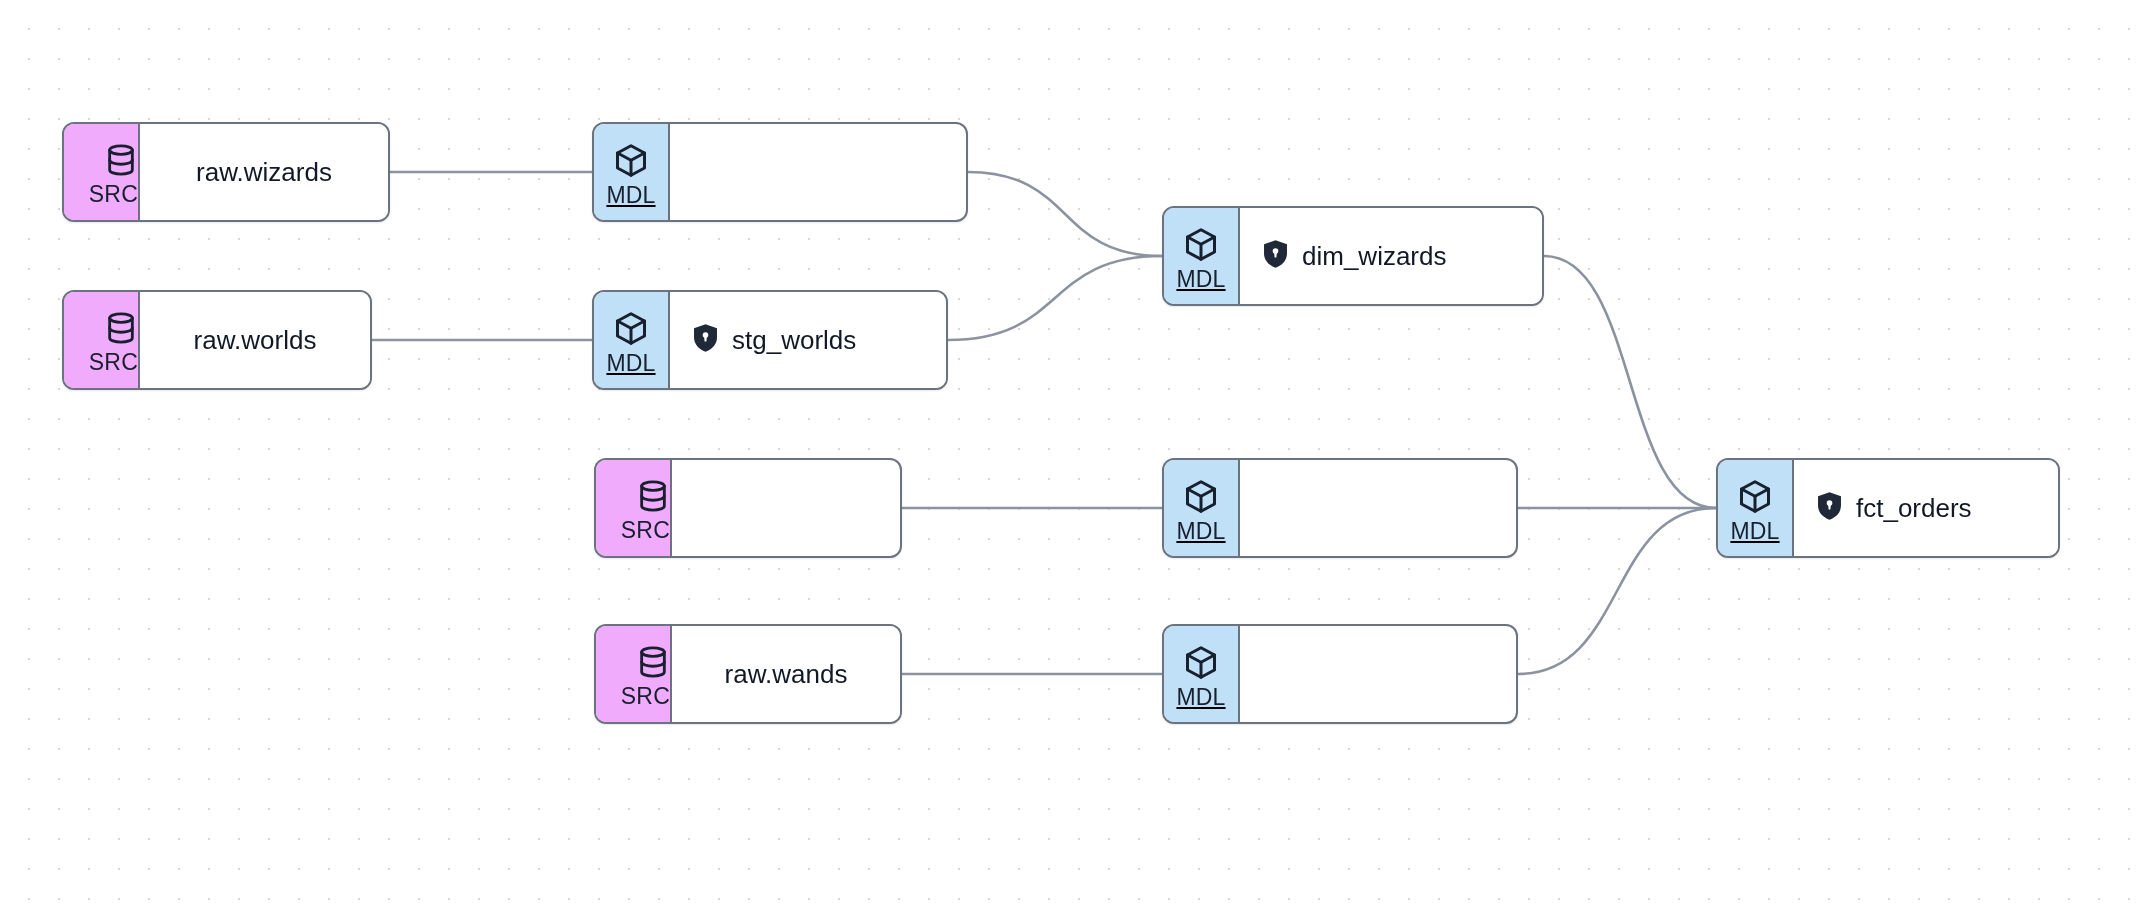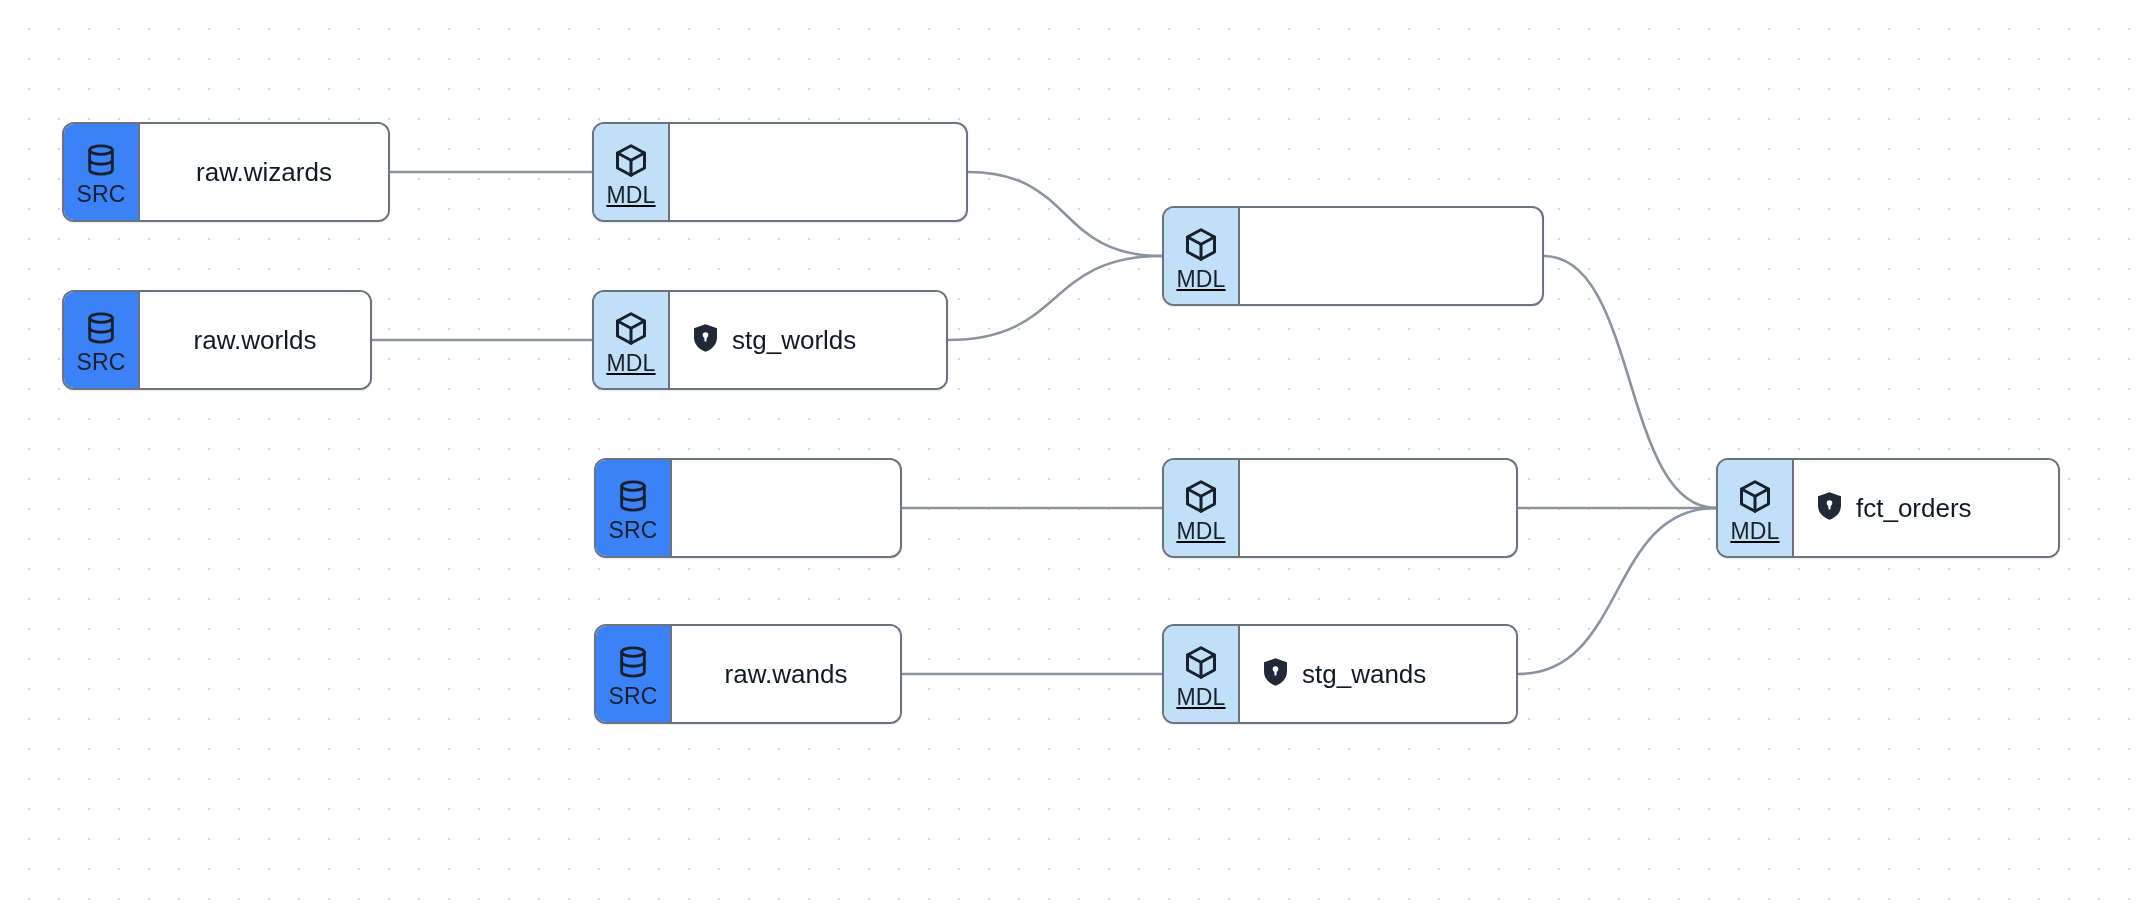--- a/index.html
+++ b/index.html
@@ -39,21 +39,21 @@
     flex: 0 0 auto;
     width: 76px;
     display: flex;
     flex-direction: column;
     align-items: center;
     justify-content: center;
     gap: 1px;
     border-right: 2px solid #6b7280;
     padding-top: 4px;
   }
-  .node-badge.src { background: #3b82f6; }
+  .node-badge.src { background: #f0abfc; align-items: flex-end; }
   .node-badge.mdl { background: #bfe0f7; text-decoration: underline; }
   .badge-icon { display: block; }
   .badge-text {
     font-size: 23px;
     line-height: 1;
     color: #18202e;
     letter-spacing: 0.2px;
     font-family: "Liberation Sans", sans-serif;
   }
   .node-body {
@@ -180,37 +180,37 @@
       </div>
       <div class="node" style="left: 1162px; top: 624px; width: 356px; height: 100px;">
         <div class="node-badge mdl">
           <span class="badge-icon"><svg width="36" height="37" viewBox="0 0 24 24" fill="none" stroke="#18202e" stroke-width="2" stroke-linecap="round" stroke-linejoin="round">
               <path d="M12 2.2 21 7v10l-9 4.8L3 17V7z"></path>
               <path d="M3 7l9 4.8L21 7"></path>
               <path d="M12 11.8V21.8"></path>
             </svg></span>
           <span class="badge-text">MDL</span>
         </div>
+      </div>
+      <div class="node" style="left: 1162px; top: 206px; width: 382px; height: 100px;">
+        <div class="node-badge mdl">
+          <span class="badge-icon"><svg width="36" height="37" viewBox="0 0 24 24" fill="none" stroke="#18202e" stroke-width="2" stroke-linecap="round" stroke-linejoin="round">
+              <path d="M12 2.2 21 7v10l-9 4.8L3 17V7z"></path>
+              <path d="M3 7l9 4.8L21 7"></path>
+              <path d="M12 11.8V21.8"></path>
+            </svg></span>
+          <span class="badge-text">MDL</span>
+        </div>
         <div class="node-body">
           <span class="shield-icon"><svg width="27" height="30" viewBox="0 0 24 26">
               <path d="M12 0.8 22.2 4.4v8.2c0 6-4.4 10.6-10.2 12.6C6.2 23.2 1.8 18.6 1.8 12.6V4.4z" fill="#1f2937"></path>
               <circle cx="12" cy="10.4" r="2.5" fill="#ffffff"></circle>
               <path d="M10.7 10.4h2.6l-0.5 5.6h-1.6z" fill="#ffffff"></path>
             </svg></span>
-          <span class="node-label">stg_wands</span>
-        </div>
-      </div>
-      <div class="node" style="left: 1162px; top: 206px; width: 382px; height: 100px;">
-        <div class="node-badge mdl">
-          <span class="badge-icon"><svg width="36" height="37" viewBox="0 0 24 24" fill="none" stroke="#18202e" stroke-width="2" stroke-linecap="round" stroke-linejoin="round">
-              <path d="M12 2.2 21 7v10l-9 4.8L3 17V7z"></path>
-              <path d="M3 7l9 4.8L21 7"></path>
-              <path d="M12 11.8V21.8"></path>
-            </svg></span>
-          <span class="badge-text">MDL</span>
+          <span class="node-label">dim_wizards</span>
         </div>
       </div>
       <div class="node" style="left: 1716px; top: 458px; width: 344px; height: 100px;">
         <div class="node-badge mdl">
           <span class="badge-icon"><svg width="36" height="37" viewBox="0 0 24 24" fill="none" stroke="#18202e" stroke-width="2" stroke-linecap="round" stroke-linejoin="round">
               <path d="M12 2.2 21 7v10l-9 4.8L3 17V7z"></path>
               <path d="M3 7l9 4.8L21 7"></path>
               <path d="M12 11.8V21.8"></path>
             </svg></span>
           <span class="badge-text">MDL</span>

